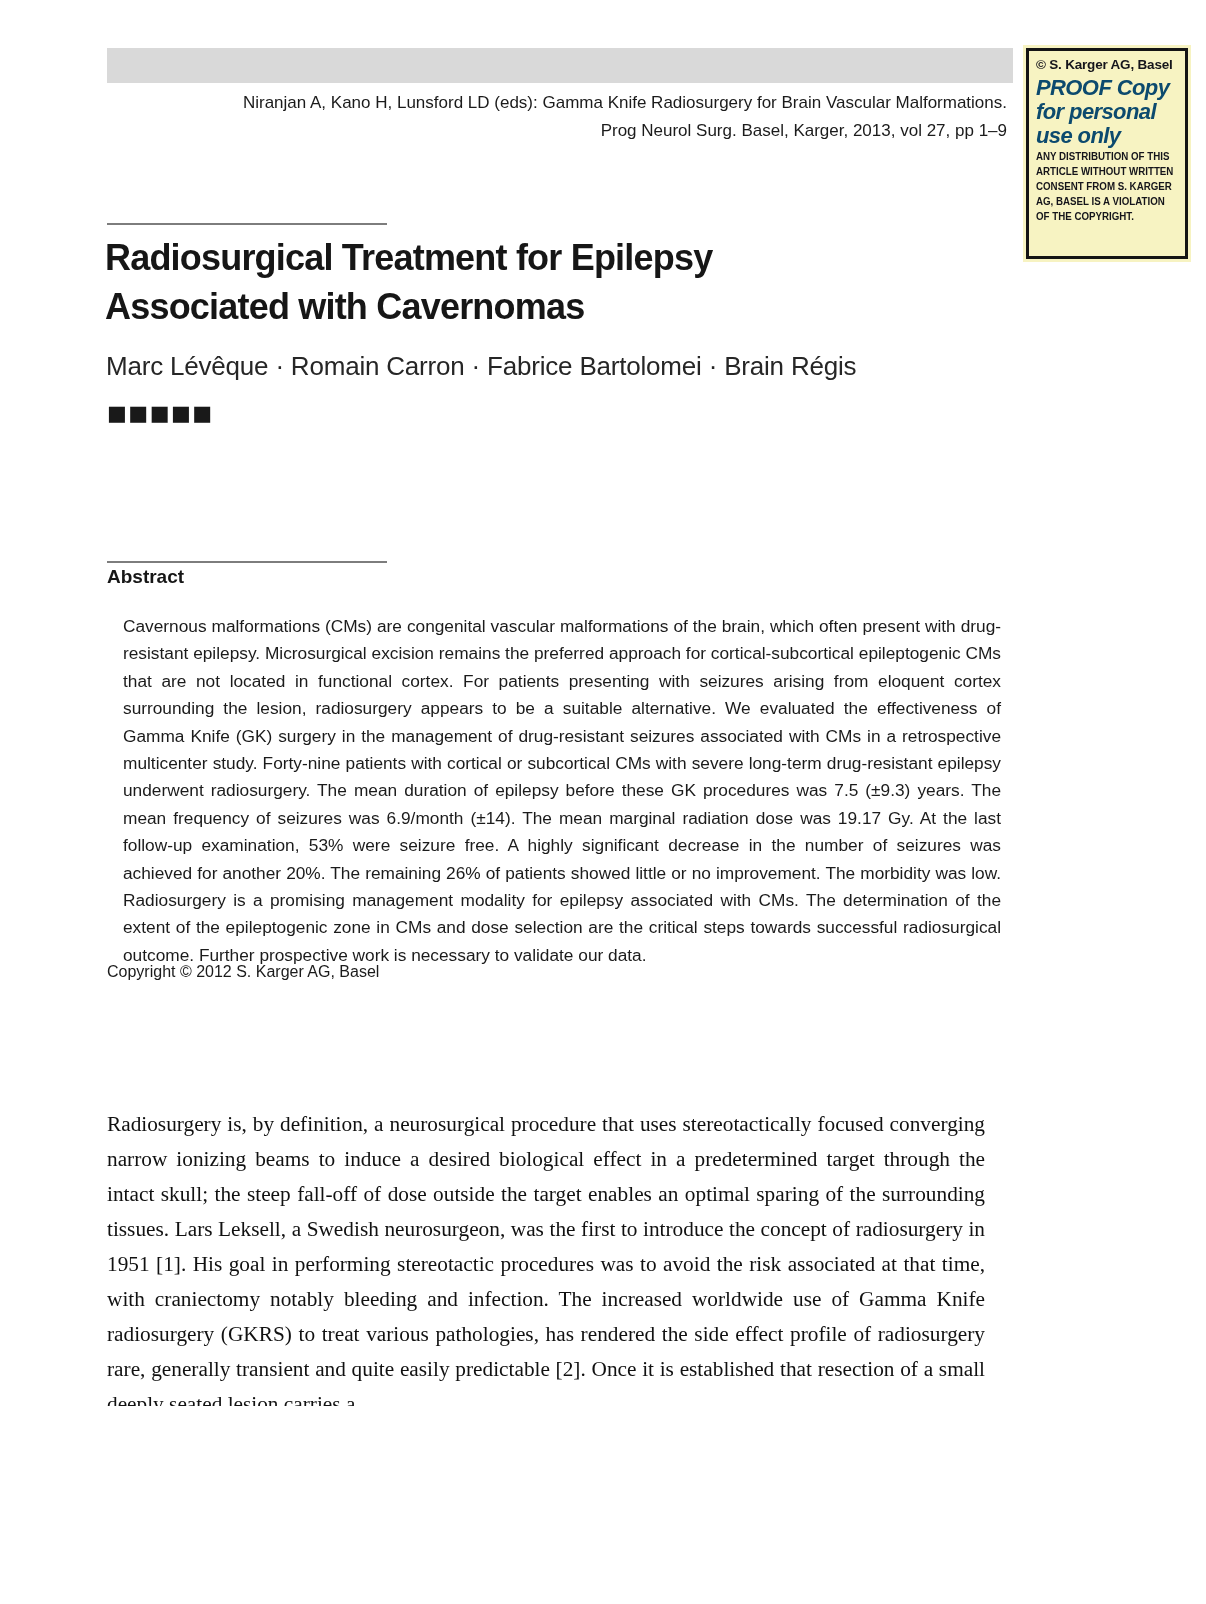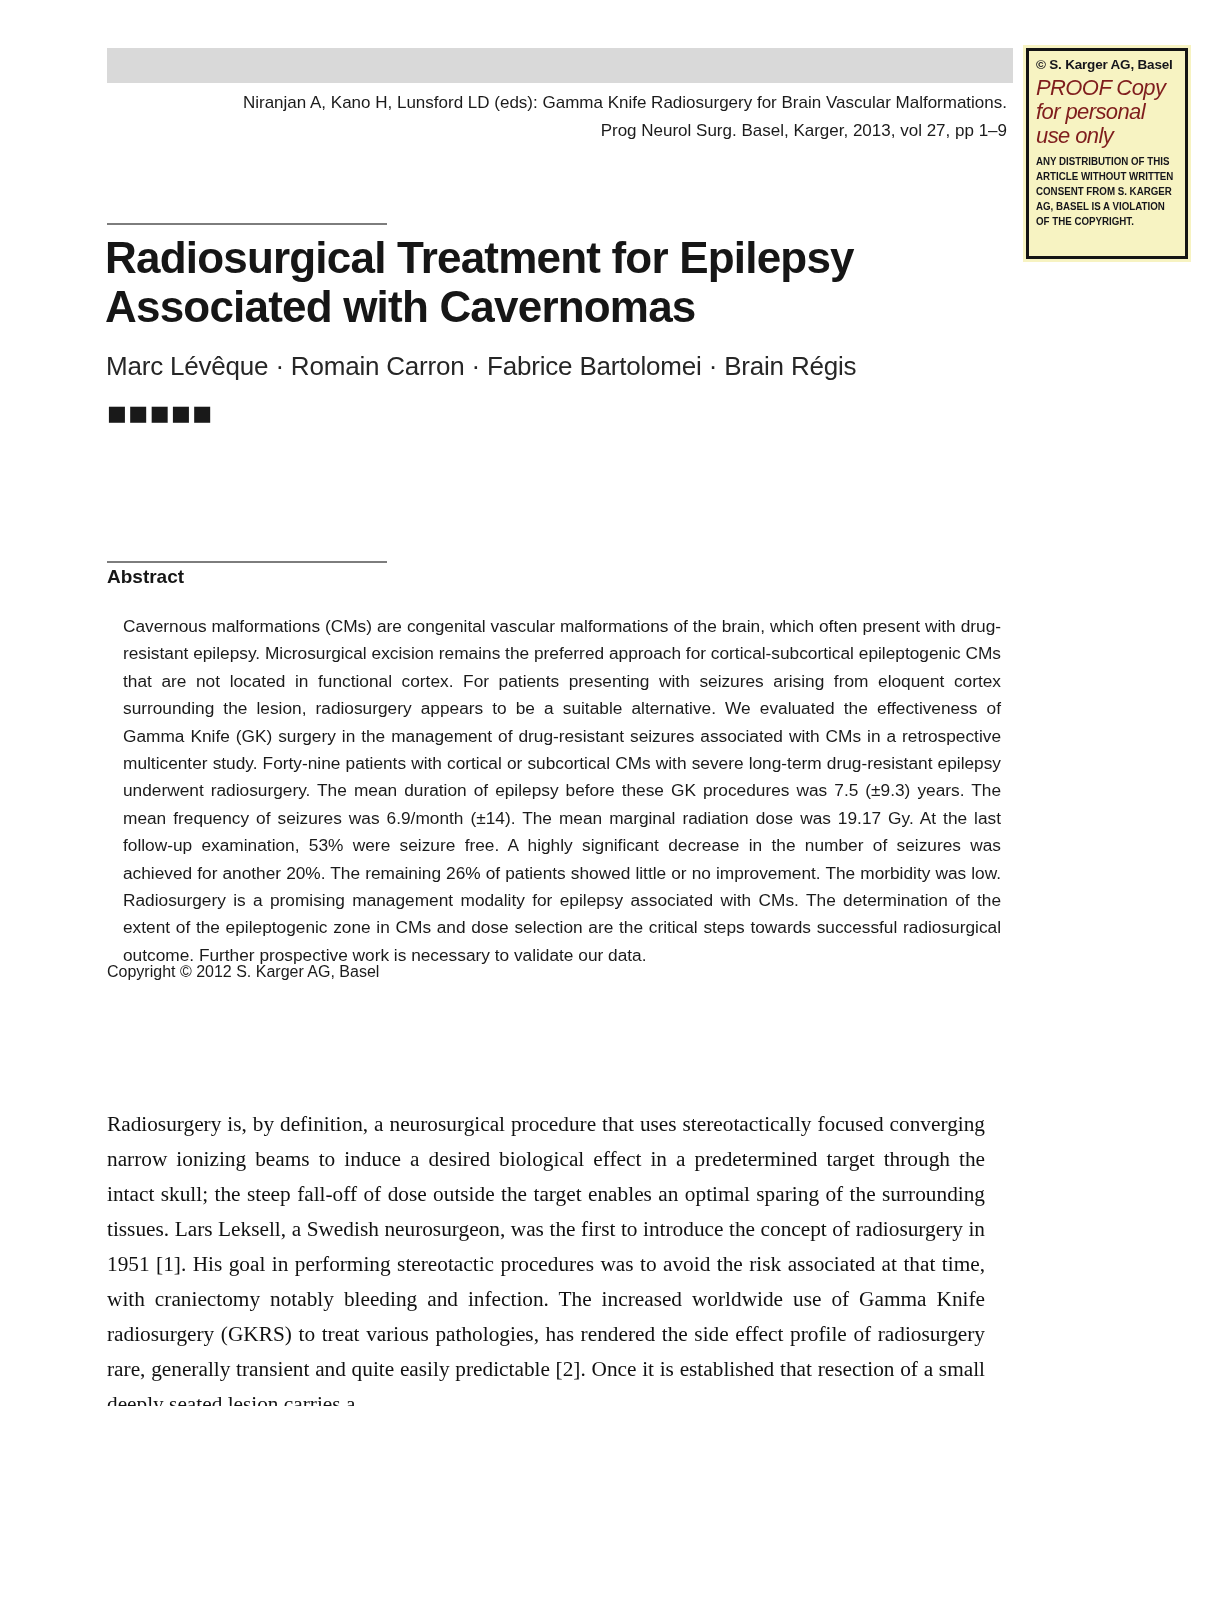--- a/index.html
+++ b/index.html
@@ -39,27 +39,26 @@
   }
   .proof-publisher{
     font-size:13.5px;
     font-weight:bold;
     letter-spacing:-0.2px;
     white-space:nowrap;
     margin-bottom:4px;
     color:#15151b;
   }
   .proof-main{
-    font-weight:normal;
+    font-weight:bold;
     font-style:italic;
     font-size:22px;
     line-height:24px;
     letter-spacing:-0.6px;
-    color:#7f1d1d;
-    margin-bottom:5px;
+    color:#0c4a6e;
   }
   .proof-main div{white-space:nowrap;}
   .proof-small{
     font-weight:bold;
     font-size:11.6px;
     line-height:15px;
     color:#15151b;
   }
   .proof-small div{
     white-space:nowrap;
@@ -69,21 +68,21 @@
   .title-rule{
     position:absolute;
     left:107px; top:223px;
     width:280px; height:2px;
     background:#7d7d7d;
   }
   .article-title{
     position:absolute;
     left:105px; top:233px;
     margin:0;
-    font-size:44px;
+    font-size:36px;
     line-height:49px;
     font-weight:bold;
     letter-spacing:-0.8px;
     color:#161616;
   }
   .authors{
     position:absolute;
     left:106px; top:351px;
     font-size:26px;
     font-weight:normal;

